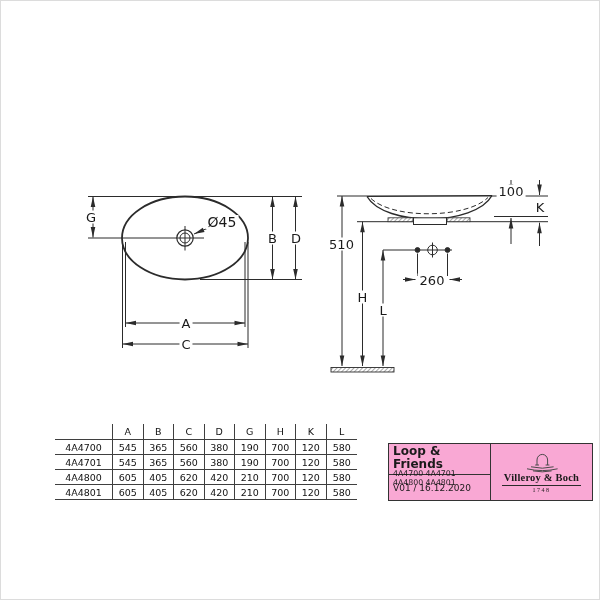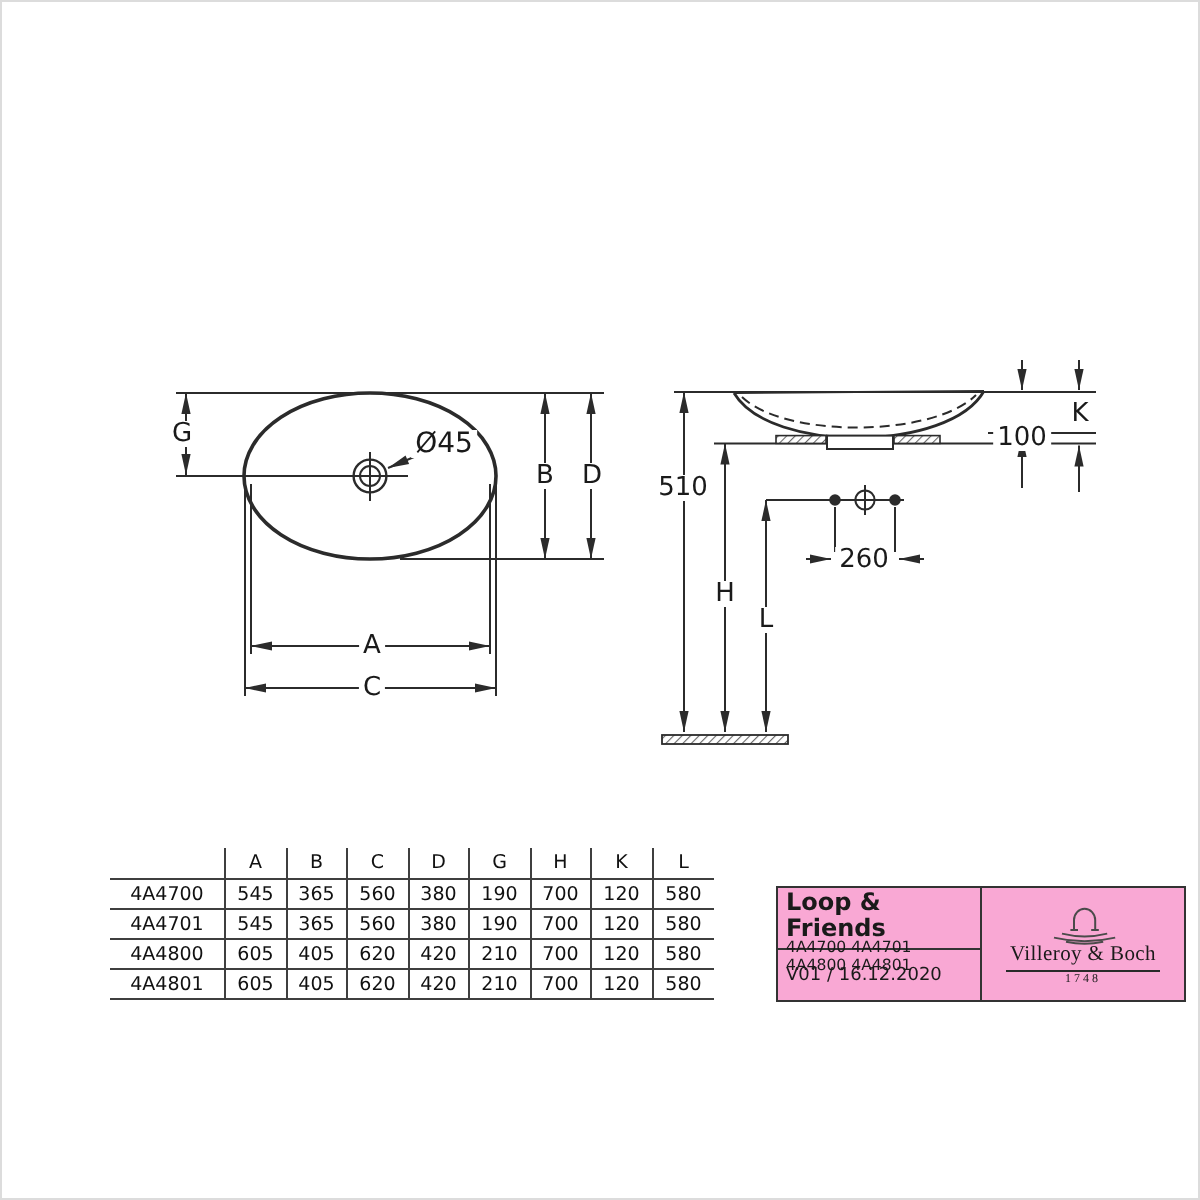--- a/index.html
+++ b/index.html
@@ -35,21 +35,21 @@
     border:1px solid #333;display:flex;z-index:3;background:#f9a8d4;
   }
   .tleft{width:101px;border-right:1px solid #333;display:flex;flex-direction:column;}
   .tl-top{height:29px;border-bottom:1px solid #333;padding:1px 0 0 4px;}
   .product{font-size:12px;font-weight:600;line-height:1.05;}
   .models{font-size:7.8px;line-height:1.15;}
   .tl-bot{flex:1;display:flex;align-items:center;padding-left:4px;}
   .version{font-size:9px;}
   .tright{flex:1;display:flex;flex-direction:column;align-items:center;justify-content:center;padding-top:1px;}
   .brand{
-    font-family:"Liberation Serif",serif;font-weight:normal;font-size:10.5px;
+    font-family:"Liberation Serif",serif;font-weight:bold;font-size:10.5px;
     border-bottom:1px solid #2a2a2a;padding:0 2px 1px;line-height:1;letter-spacing:.2px;
   }
   .year{font-family:"Liberation Serif",serif;font-size:6px;letter-spacing:1.5px;margin-top:1.5px;}
 </style>
 </head>
 <body>
 
 <div class="frame"></div>
 
 <svg id="draw" width="600" height="420" viewBox="0 0 600 420">
@@ -133,21 +133,21 @@
 
 <span class="dim" style="left:91px;top:216.5px">G</span>
 <span class="dim big" style="left:222px;top:222px">Ø45</span>
 <span class="dim" style="left:272.5px;top:238px">B</span>
 <span class="dim" style="left:296px;top:238px">D</span>
 <span class="dim" style="left:186px;top:323px">A</span>
 <span class="dim" style="left:186px;top:344px">C</span>
 <span class="dim" style="left:341.5px;top:244px">510</span>
 <span class="dim" style="left:362.5px;top:297px">H</span>
 <span class="dim" style="left:383px;top:310px">L</span>
-<span class="dim" style="left:511px;top:219px">100</span>
+<span class="dim" style="left:511px;top:191px">100</span>
 <span class="dim" style="left:540px;top:206.5px">K</span>
 <span class="dim" style="left:432px;top:279.5px">260</span>
 
 <div class="spec">
   <div></div>
   <div>A</div>
   <div>B</div>
   <div>C</div>
   <div>D</div>
   <div>G</div>

